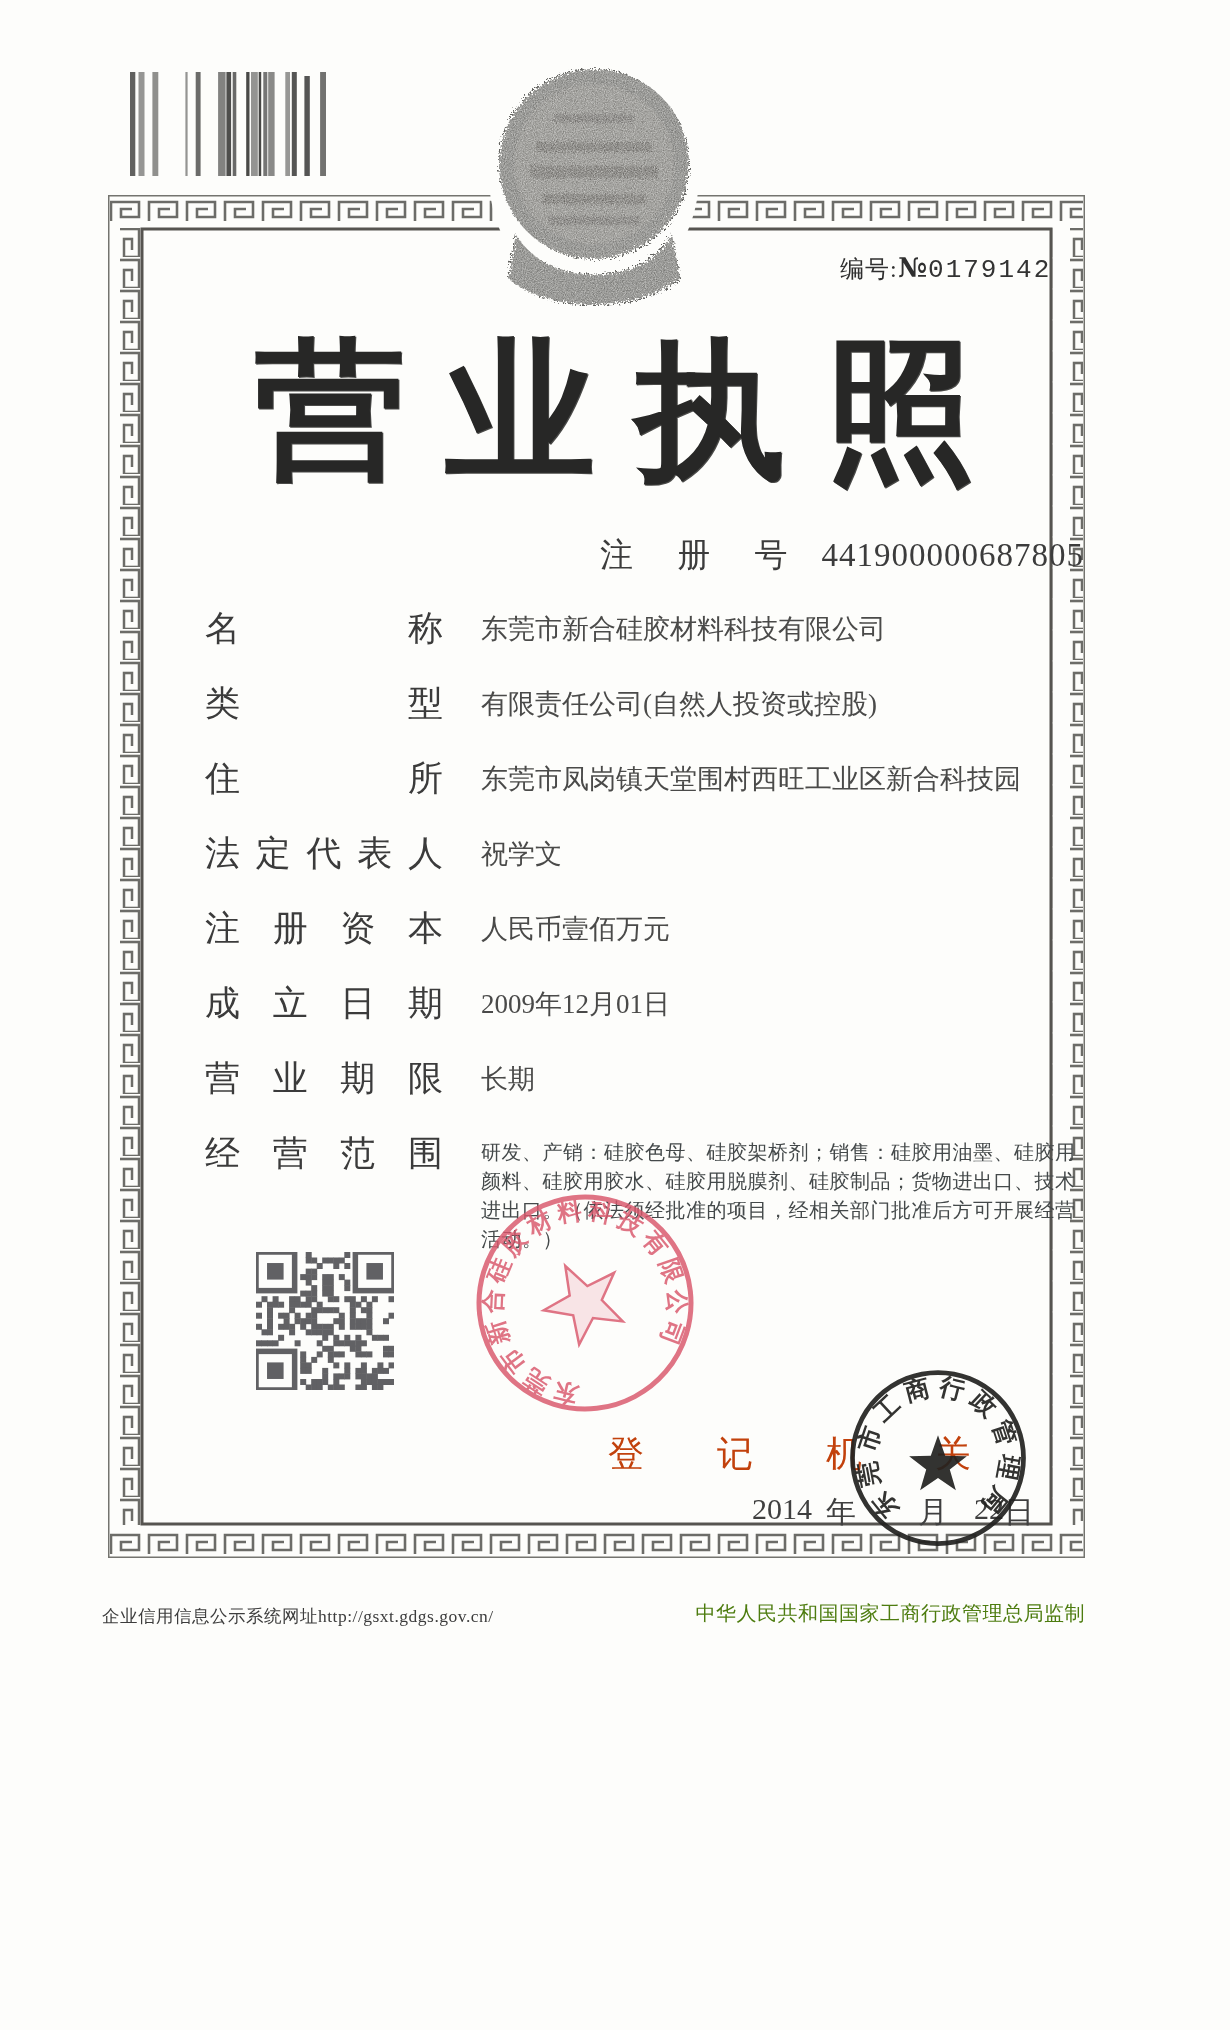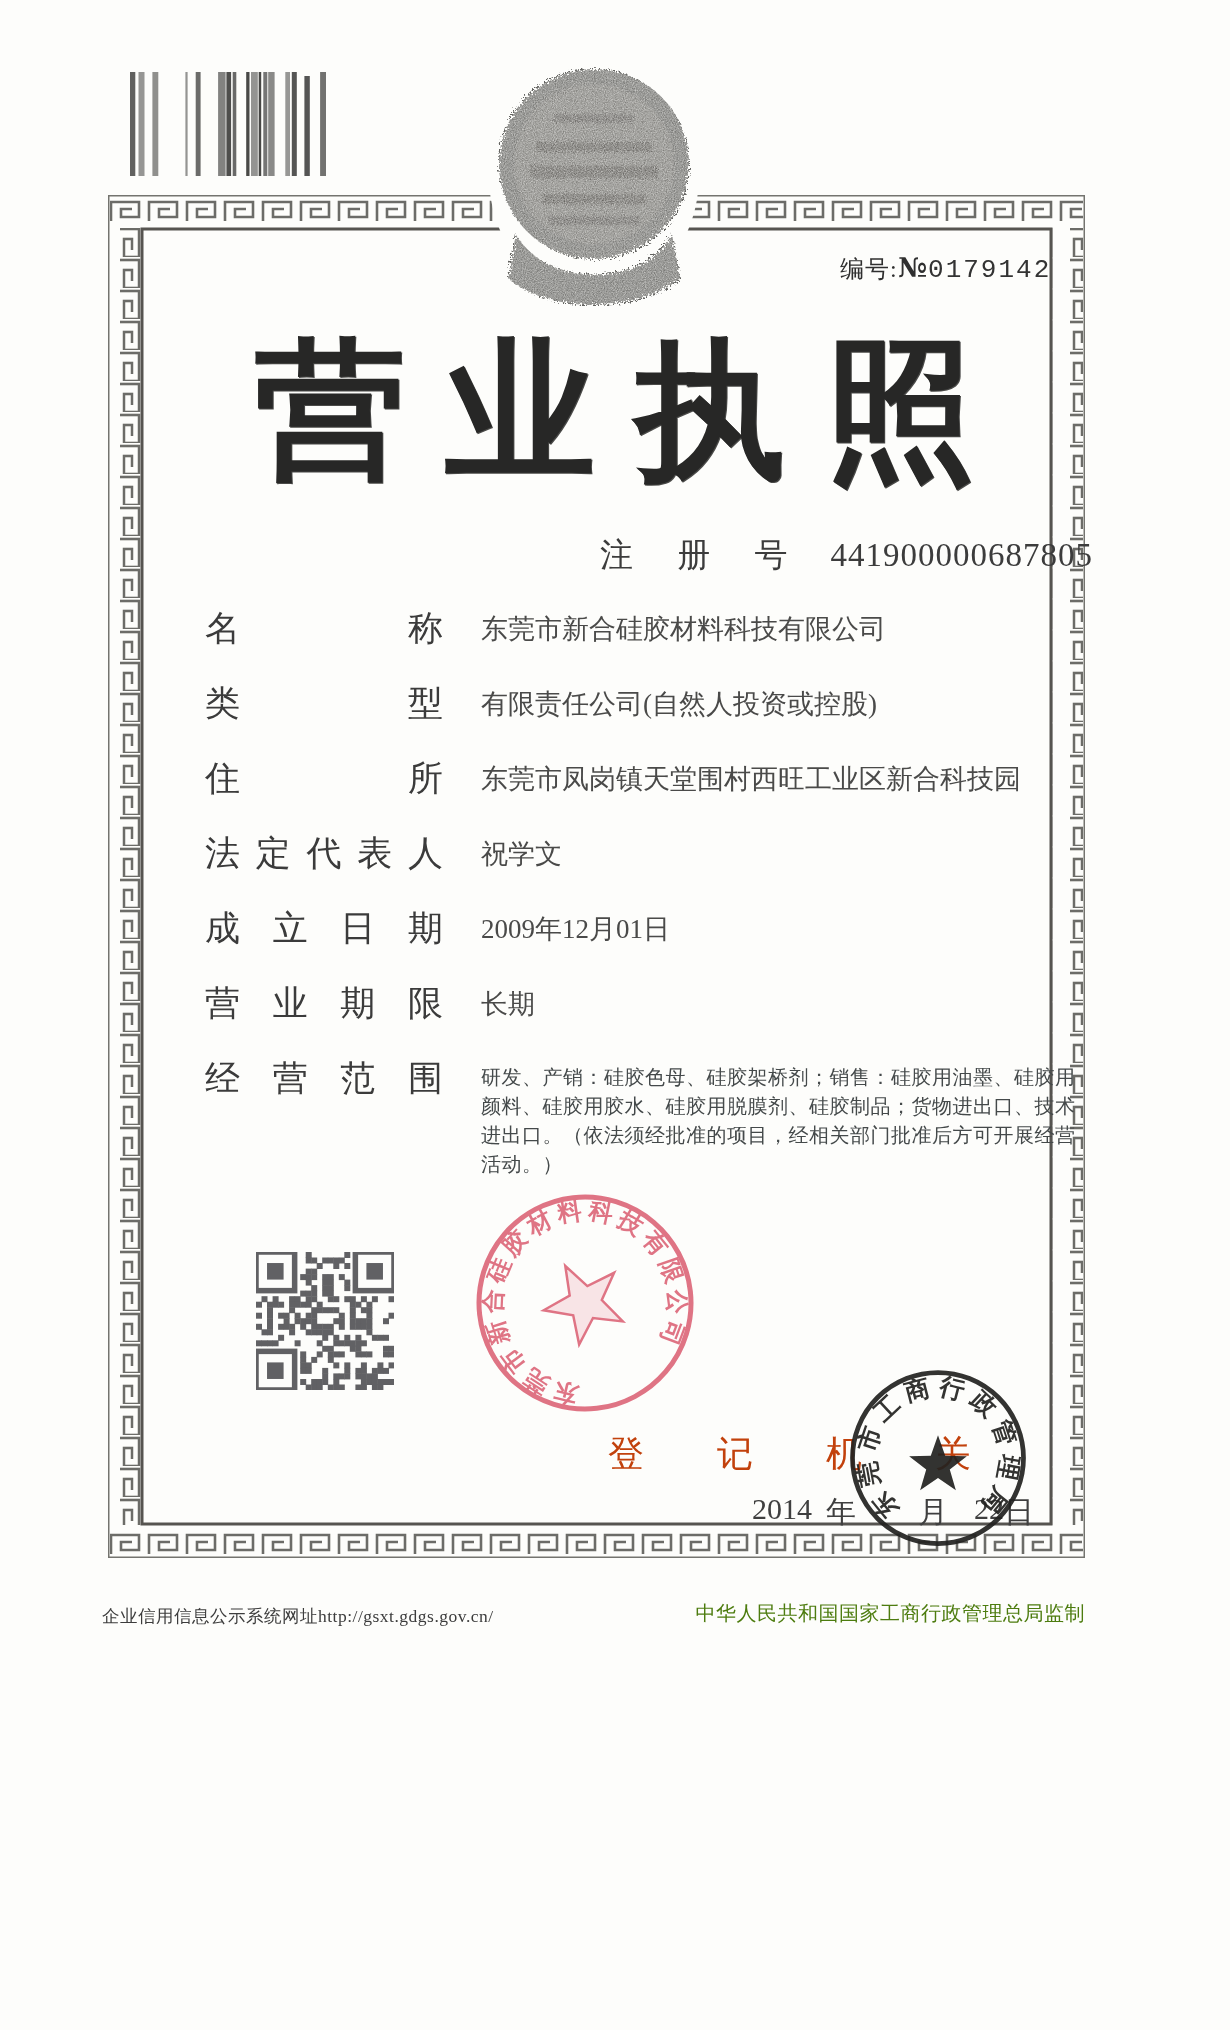--- a/index.html
+++ b/index.html
@@ -34,21 +34,21 @@
     text-align:center;
     font-size:150px;line-height:160px;font-weight:900;
     letter-spacing:40px;text-indent:40px;
     color:#272726;
     font-family:"Liberation Sans",sans-serif;
     text-shadow:1px 1px 0 #4a4a48;
   }
 
   .regno-line{
     left:600px;top:533px;white-space:nowrap;
-    display:flex;align-items:baseline;gap:25px;
+    display:flex;align-items:baseline;gap:16px;
   }
   .regno-label{font-size:33px;letter-spacing:18px;color:#3c3c3c;}
   .regno-value{font-size:33px;letter-spacing:1px;color:#3c3c3c;font-family:"Liberation Serif",serif;}
 
   .fields{left:205px;top:603px;width:880px;}
   .field-row{display:flex;align-items:flex-start;margin-bottom:23px;}
   .field-label{
     width:238px;min-width:238px;
     font-size:35px;line-height:52px;color:#3b3b3b;
     text-align:justify;text-align-last:justify;text-justify:inter-character;
@@ -185,20 +185,24 @@
       <div class="field-label">类型</div>
       <div class="field-value">有限责任公司(自然人投资或控股)</div>
     </div>
     <div class="field-row">
       <div class="field-label">住所</div>
       <div class="field-value">东莞市凤岗镇天堂围村西旺工业区新合科技园</div>
     </div>
     <div class="field-row">
       <div class="field-label">法定代表人</div>
       <div class="field-value">祝学文</div>
+    </div>
+    <div class="field-row">
+      <div class="field-label">注册资本</div>
+      <div class="field-value">人民币壹佰万元</div>
     </div>
     <div class="field-row">
       <div class="field-label">成立日期</div>
       <div class="field-value">2009年12月01日</div>
     </div>
     <div class="field-row">
       <div class="field-label">营业期限</div>
       <div class="field-value">长期</div>
     </div>
     <div class="field-row scope">

